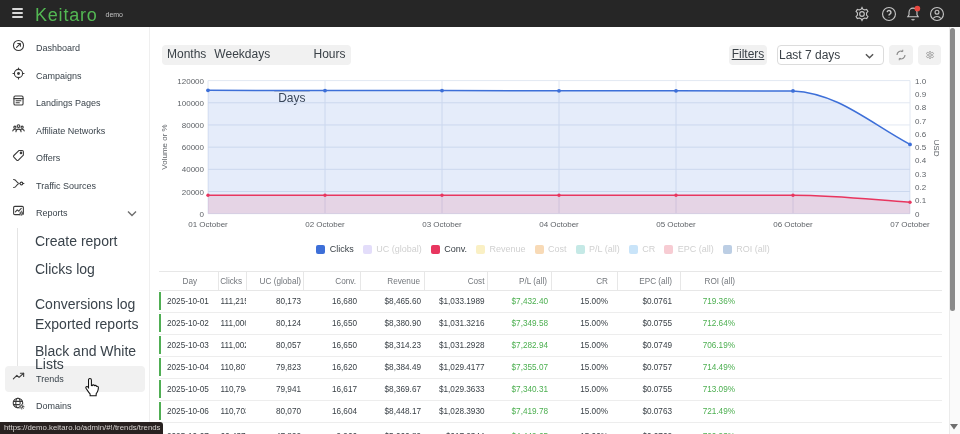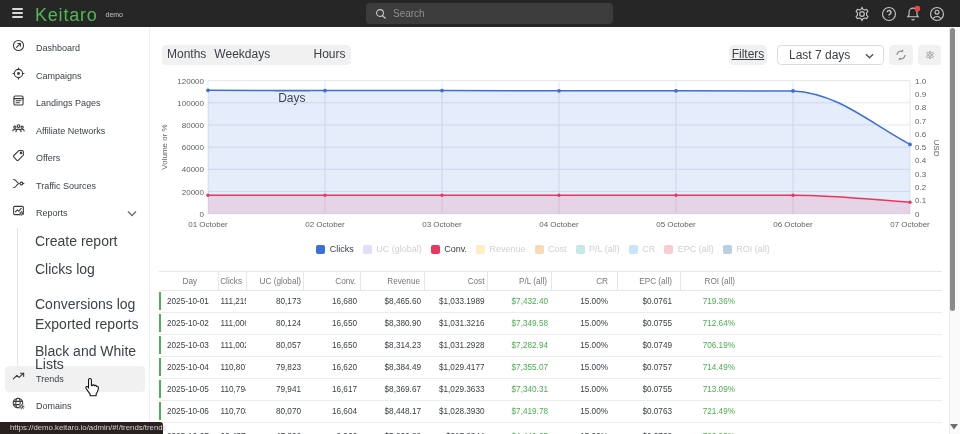--- a/index.html
+++ b/index.html
@@ -16,27 +16,27 @@
 #search .ph { position:absolute; left:27px; top:5px; font-size:10px; color:#8f8f8f; }
 .tico { position:absolute; top:5px; }
 
 #sidebar { position:absolute; left:0; top:27px; width:150px; height:407px; background:#fff; border-right:1px solid #efefef;}
 .mi { position:absolute; left:0; width:150px; height:27px; }
 .mi .lbl { position:absolute; left:36px; top:7px; font-size:9px; line-height:13px; color:#3a434b; }
 .mi svg { position:absolute; left:12px; top:4px; }
 .smi { position:absolute; left:35px; width:112px; font-size:14px; height:13px; line-height:13px; color:#3a434b; }
 #guide { position:absolute; left:17px; top:227.5px; width:1px; height:138px; background:#e4e4e4; }
 #trendsel { position:absolute; left:5px; top:365.5px; width:140px; height:26.5px; background:#f1f1f1; border-radius:4px; }
-#statusbar { position:absolute; left:0; top:421.5px; width:163px; height:12.5px; background:#282120; color:#d8d4d2; font-size:7.8px; line-height:12.5px; padding-left:10px; z-index:30; border-top-right-radius:3px;}
+#statusbar { position:absolute; left:0; top:421.5px; width:163px; height:12.5px; background:#282120; color:#d8d4d2; font-size:7.8px; line-height:12.5px; padding-left:4px; z-index:30; border-top-right-radius:3px;}
 
 #tabs { position:absolute; left:161.5px; top:44.5px; height:20px; background:#f1f1f1; border-radius:4px; display:flex; padding:1.5px; }
 #tabs div { font-size:12px; color:#3a4147; padding:1px 4px; line-height:15px; border-radius:3px;}
 #tabs .act { background:#d2d2d2;margin-top:44px; }
 .btn { position:absolute; top:44.5px; height:20px; background:#f1f1f1; border-radius:4px; font-size:12px; color:#3a4147; text-align:center; line-height:19px;}
-#sel { position:absolute; left:777px; top:44.5px; width:107px; height:20px; background:#fff; border:1px solid #dcdcdc; border-radius:4px; font-size:12px; color:#3a4147; line-height:18px; padding-left:11px;}
+#sel { position:absolute; left:777px; top:44.5px; width:107px; height:20px; background:#fff; border:1px solid #dcdcdc; border-radius:4px; font-size:12px; color:#3a4147; line-height:18px; padding-left:1px;}
 
 #legend { position:absolute; left:156px; top:244px; width:774px; display:flex; justify-content:center; gap:9px; font-size:9px; }
 #legend span.it { display:flex; align-items:center; gap:4.5px; color:#d0d0d0; }
 #legend i { width:9px; height:9px; border-radius:2px; display:inline-block; }
 #legend span.it.on { color:#3a4147; }
 
 #tbl { position:absolute; left:158.5px; top:270.5px; width:783px; font-size:8.2px; color:#3a4147; }
 .hrow { display:flex; height:20.5px; border-top:1px solid #e7e7e7; border-bottom:1px solid #e7e7e7; color:#73777c; font-size:8.2px; }
 .hrow div { line-height:19px; padding-right:4px; text-align:right; border-left:1px solid #e7e7e7; white-space:nowrap;}
 .hrow div:first-child { border-left:none; text-align:center; padding-left:7px;}
@@ -57,27 +57,20 @@
 <body>
 
 <div id="topbar">
   <div id="burger">
       <div></div>
       <div></div>
       <div></div>
     </div>
   <div id="logo">Keitaro</div>
   <div id="demo">demo</div>
-  <div id="search">
-    <svg style="position:absolute;left:9px;top:5px" width="12" height="12" viewBox="0 0 24 24" fill="none" stroke="#cbcbcb" stroke-width="2.2">
-        <circle cx="10" cy="10" r="6.8"></circle>
-        <line x1="15.2" y1="15.2" x2="21" y2="21"></line>
-      </svg>
-    <span class="ph">Search</span>
-  </div>
   <svg class="tico" style="left:853px" width="18" height="18" viewBox="0 0 24 24" fill="none" stroke="#c6c6c6" stroke-width="1.5">
     <circle cx="12" cy="12" r="3.1"></circle>
     <path d="M12 3.2 l1.2 2.4 a6.8 6.8 0 0 1 2.4 1 l2.6-.8 1.7 2.9 -1.9 1.9 a6.8 6.8 0 0 1 0 2.8 l1.9 1.9 -1.7 2.9 -2.6-.8 a6.8 6.8 0 0 1 -2.4 1 L12 20.8 l-1.2-2.4 a6.8 6.8 0 0 1 -2.4-1 l-2.6.8 -1.7-2.9 1.9-1.9 a6.8 6.8 0 0 1 0-2.8 L4.1 8.7 5.8 5.8 l2.6.8 a6.8 6.8 0 0 1 2.4-1 Z"></path>
   </svg>
   <svg class="tico" style="left:880px" width="18" height="18" viewBox="0 0 24 24" fill="none" stroke="#c6c6c6" stroke-width="1.5">
     <circle cx="12" cy="12" r="8.6"></circle>
     <path d="M9.6 9.6 a2.5 2.5 0 1 1 3.5 2.6 c-.8.35-1.1.9-1.1 1.8" stroke-width="1.9"></path>
     <circle cx="12" cy="16.6" r="0.6" fill="#c6c6c6" stroke="none"></circle>
   </svg>
   <svg class="tico" style="left:904px" width="18" height="18" viewBox="0 0 24 24" fill="none" stroke="#c6c6c6" stroke-width="1.5">

